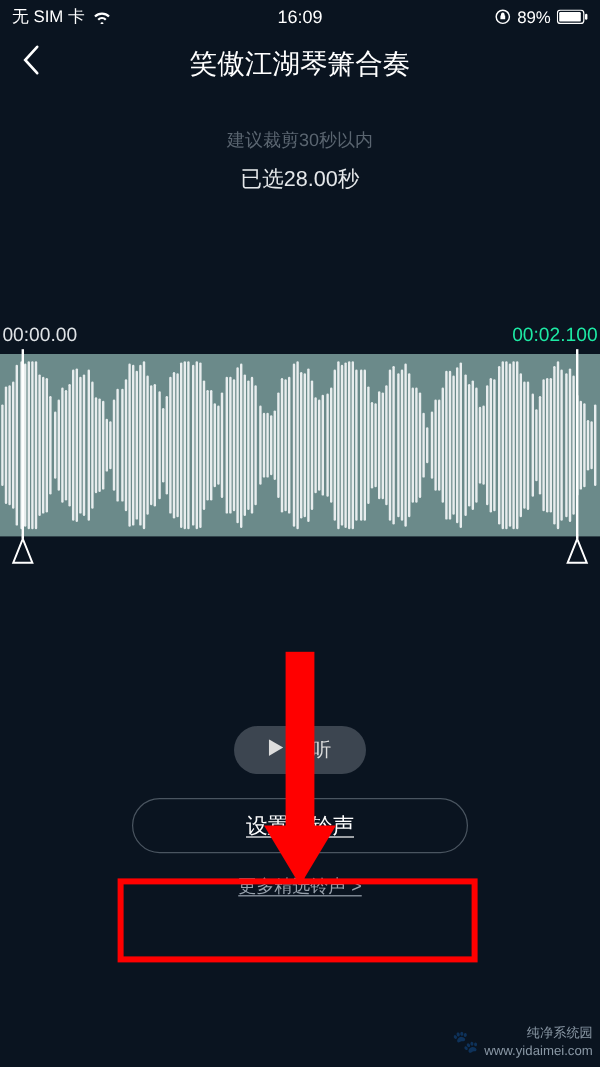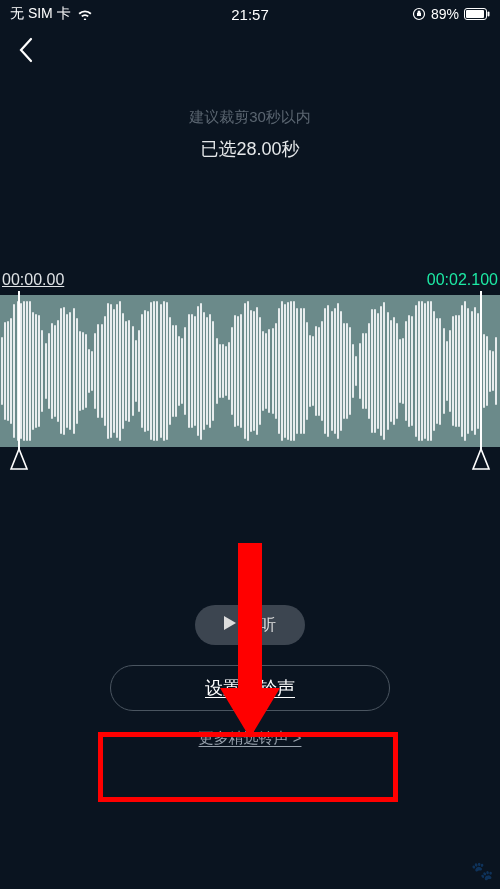--- a/index.html
+++ b/index.html
@@ -63,21 +63,21 @@
       font-size: 18px;
       margin-top: 10px;
     }
     .times {
       display: flex;
       justify-content: space-between;
       padding: 0 2px;
       margin-top: 110px;
       font-size: 16px;
     }
-    .time-start { color: #dfe3e6; text-decoration: underline; }
+    .time-start { color: #dfe3e6; }
     .time-end { color: #1de9a4; }
     .wave-container {
       margin-top: 6px;
       position: relative;
       height: 152px;
       background: #6b8a8a;
       overflow: hidden;
     }
     .wave {
       position: absolute;
@@ -189,21 +189,21 @@
 
 <div class="status-bar">
   <div class="status-left">
     <span>无 SIM 卡</span>
     <span class="wifi-icon">
       <svg width="16" height="12" viewBox="0 0 16 12">
           <path d="M8 10.5a1.2 1.2 0 100 2.4 1.2 1.2 0 000-2.4zM4.2 7.8a5.4 5.4 0 017.6 0l-1.3 1.3a3.6 3.6 0 00-5 0zM1.5 5.1a9.2 9.2 0 0113 0l-1.3 1.3a7.4 7.4 0 00-10.4 0z" fill="#fff"></path>
         </svg>
     </span>
   </div>
-  <div class="status-center">21:57</div>
+  <div class="status-center">16:09</div>
   <div class="status-right">
     <span class="lock-icon">
       <svg width="14" height="14" viewBox="0 0 14 14">
           <circle cx="7" cy="7" r="5.5" fill="none" stroke="#fff" stroke-width="1.2"></circle>
           <path d="M5.5 6V5a1.5 1.5 0 013 0v1h.5v3h-4V6z" fill="#fff"></path>
         </svg>
     </span>
     <span>89%</span>
     <span class="battery-icon">
       <svg width="26" height="12" viewBox="0 0 26 12">
@@ -214,20 +214,21 @@
     </span>
   </div>
 </div>
 
 <div class="header">
   <div class="back-btn">
     <svg width="16" height="26" viewBox="0 0 16 26">
         <path d="M13 2L3 13l10 11" stroke="#fff" stroke-width="2.2" fill="none" stroke-linecap="round"></path>
       </svg>
   </div>
+  <div class="title">笑傲江湖琴箫合奏</div>
 </div>
 
 <div class="hint">建议裁剪30秒以内</div>
 <div class="selected">已选28.00秒</div>
 
 <div class="times">
   <span class="time-start">00:00.00</span>
   <span class="time-end">00:02.100</span>
 </div>
 
@@ -431,13 +432,17 @@
 <div class="annotation-arrow">
   <svg width="60" height="195" viewBox="0 0 60 195">
     <rect x="18" y="0" width="24" height="150" fill="#ff0000"></rect>
     <path d="M0 145 L30 195 L60 145 Z" fill="#ff0000"></path>
   </svg>
 </div>
 <div class="annotation-box"></div>
 
 <div class="watermark">
   <span class="paw">🐾</span>
+  <span class="wm-text">
+    <span>纯净系统园</span>
+    <span>www.yidaimei.com</span>
+  </span>
 </div>
 
 </body></html>

